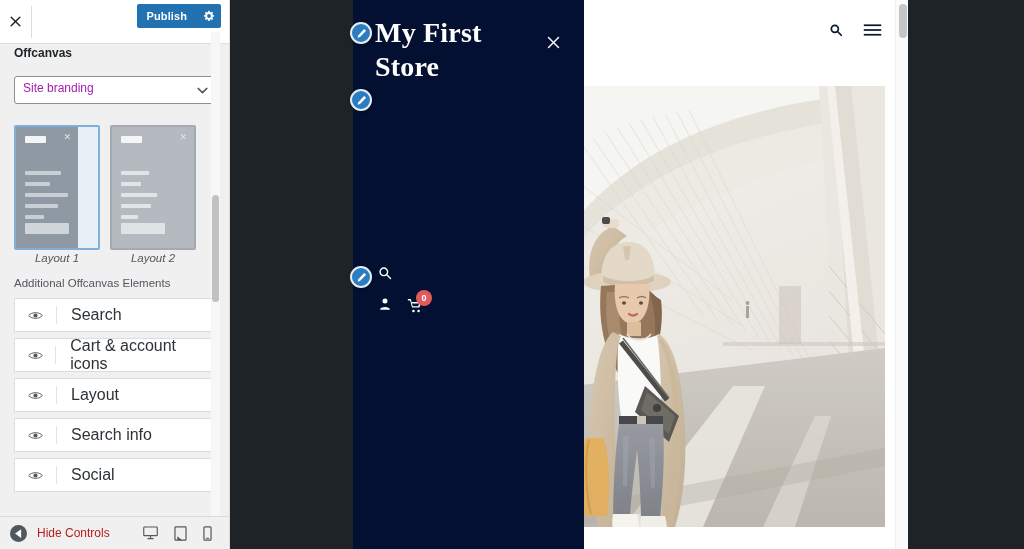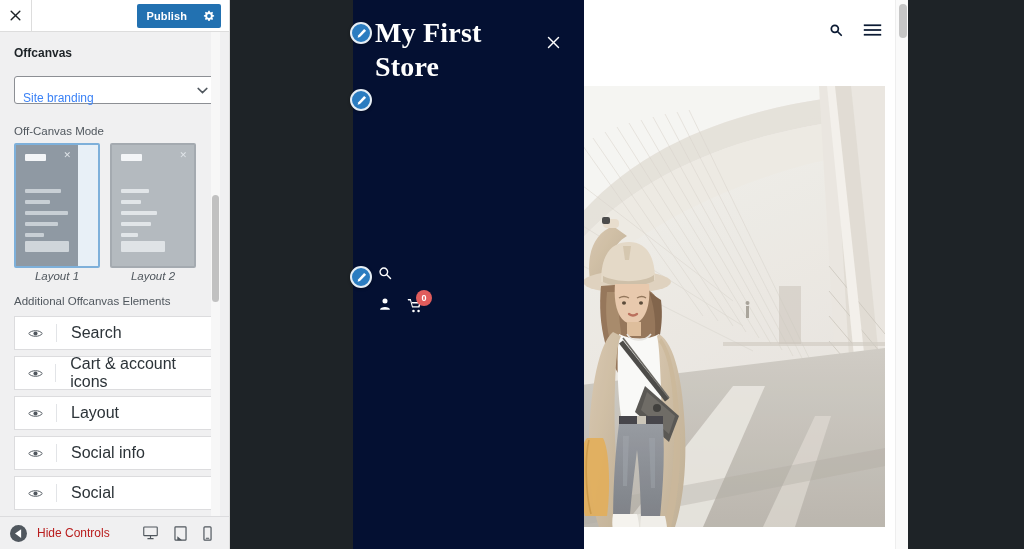--- a/index.html
+++ b/index.html
@@ -13,21 +13,21 @@
 
   
   #customizer-sidebar {
     position: absolute; left: 0; top: 0;
     width: 230px; height: 549px;
     background: #f0f0f1;
     border-right: 1px solid #ddd;
     overflow: hidden;
   }
   #cz-header {
-    height: 32px; background: #fff;
+    height: 44px; background: #fff;
     border-bottom: 1px solid #ddd;
     display: flex; align-items: center;
     position: relative;
   }
   #cz-close {
     width: 32px; height: 32px;
     display: flex; align-items: center; justify-content: center;
     border-right: 1px solid #ddd;
     cursor: pointer; color: #1d2327;
     font-size: 14px; line-height: 1;
@@ -64,23 +64,23 @@
     margin-top: 14px; margin-bottom: 16px;
   }
   .field-label {
     font-size: 11.5px; color: #50575e;
     margin-bottom: 6px;
   }
   .select-box {
     position: relative;
     height: 28px; background: #fff;
     border: 1px solid #8c8f94; border-radius: 3px;
-    display: flex; align-items: center;
-    padding: 16px 24px 0 8px;
-    font-size: 12px; color: #3b82f6;
+    display: flex; align-items: flex-start;
+    padding: 4px 24px 0 8px;
+    font-size: 12px; color: #a21caf;
     cursor: pointer;
   }
   .select-box .chev {
     position: absolute; right: 7px; top: 50%;
     transform: translateY(-50%);
     color: #50575e;
   }
   .spacer-lg { height: 21px; }
   .spacer-sm { height: 13px; }
 
@@ -494,21 +494,20 @@
         <span>Site branding</span>
         <span class="chev">
           <svg width="11" height="7" viewBox="0 0 12 8" fill="none" stroke="currentColor" stroke-width="1.7" stroke-linecap="round">
             <polyline points="1,1.6 6,6.4 11,1.6"></polyline>
           </svg>
         </span>
       </div>
 
       <div class="spacer-lg"></div>
 
-      <div class="field-label">Off-Canvas Mode</div>
 
       <div class="layout-row">
         <div class="layout-item selected">
           <div class="layout-thumb">
             <div class="lt-inner">
               <div class="lt-panel" style="width:62px">
                 <span class="lt-logo"></span>
                 <span class="lt-x">✕</span>
                 <span class="lt-lines">
                   <i style="width:36px"></i>
@@ -578,21 +577,21 @@
           </span>
           <span class="elem-label">Layout</span>
         </div>
         <div class="elem-row">
           <span class="elem-eye">
             <svg width="15" height="11" viewBox="0 0 22 14" fill="none" stroke="currentColor" stroke-width="1.4">
               <path d="M1 7 C 5 1.5, 17 1.5, 21 7 C 17 12.5, 5 12.5, 1 7 Z"></path>
               <circle cx="11" cy="7" r="3" fill="currentColor" stroke="none"></circle>
             </svg>
           </span>
-          <span class="elem-label">Social info</span>
+          <span class="elem-label">Search info</span>
         </div>
         <div class="elem-row">
           <span class="elem-eye">
             <svg width="15" height="11" viewBox="0 0 22 14" fill="none" stroke="currentColor" stroke-width="1.4">
               <path d="M1 7 C 5 1.5, 17 1.5, 21 7 C 17 12.5, 5 12.5, 1 7 Z"></path>
               <circle cx="11" cy="7" r="3" fill="currentColor" stroke="none"></circle>
             </svg>
           </span>
           <span class="elem-label">Social</span>
         </div>

